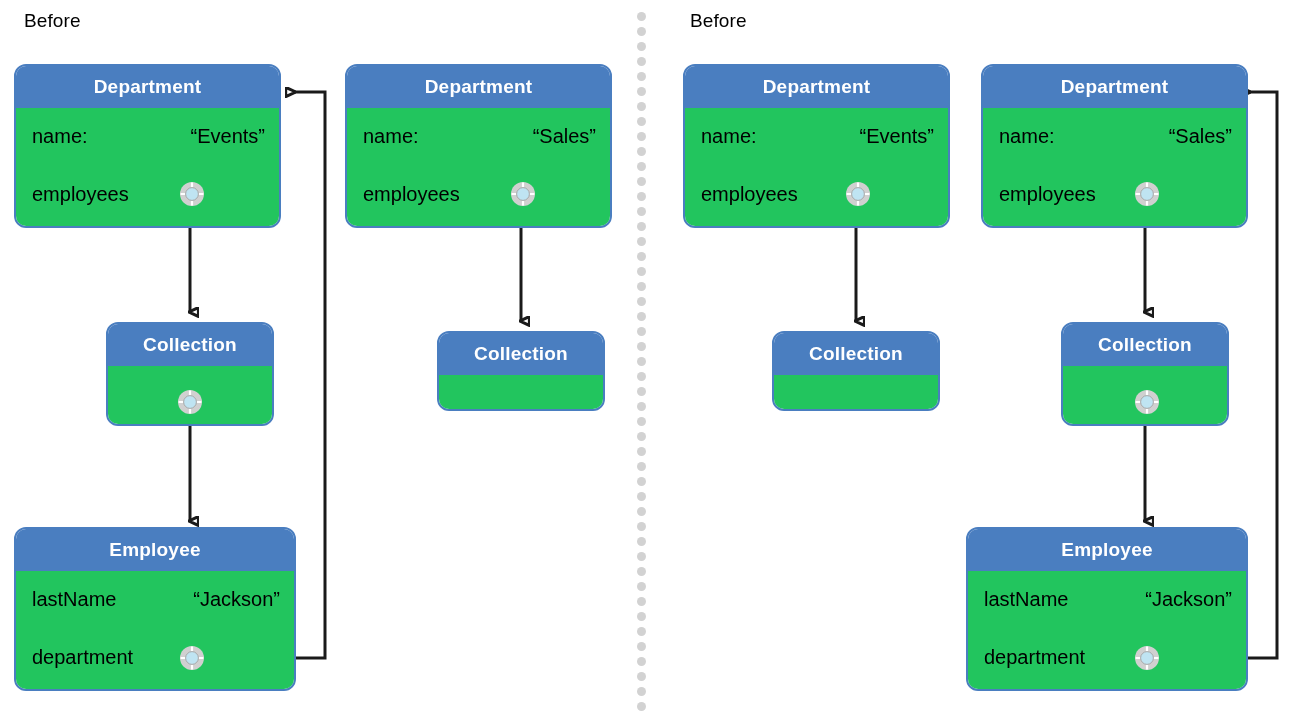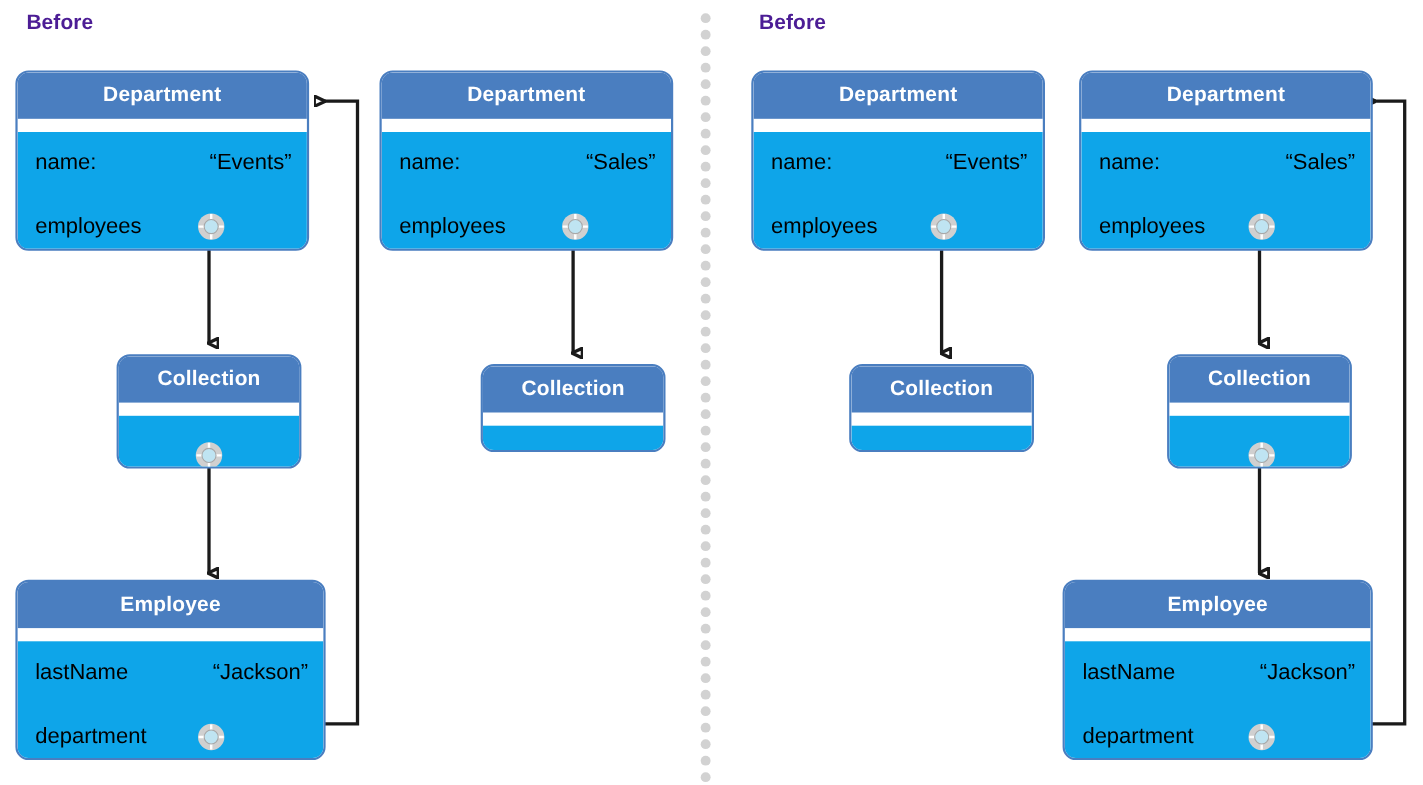--- a/index.html
+++ b/index.html
@@ -1,20 +1,20 @@
 <!DOCTYPE html>
 <html><head>
 <meta charset="utf-8">
 <style>
   html,body{margin:0;padding:0;background:#ffffff;}
   body{font-family:"Liberation Sans",sans-serif;}
   #stage{position:relative;width:1294px;height:714px;background:#ffffff;overflow:hidden;}
 
   .section-label{
-    position:absolute;font-size:19px;font-weight:bold;color:#4c1d95;
+    position:absolute;font-size:19px;font-weight:normal;color:#000000;
     letter-spacing:.1px;white-space:nowrap;
   }
 
   
   .obj-box{
     position:absolute;
     border:2px solid #4a7ec0;
     border-radius:12px;
     background:#ffffff;
     box-sizing:border-box;
@@ -26,22 +26,21 @@
     font-size:19px;
     font-weight:bold;
     text-align:center;
     line-height:42px;
     height:42px;
     letter-spacing:.2px;
   }
   .obj-body{
     position:relative;
     height:calc(100% - 42px);
-    background:#0ea5e9;
-    margin-top:12px;
+    background:#22c55e;
   }
   .prop-row{
     position:absolute;
     left:0;right:0;
     height:28px;
     line-height:28px;
     font-size:20px;
     color:#000000;
   }
   .prop-key{position:absolute;left:16px;white-space:nowrap;}

